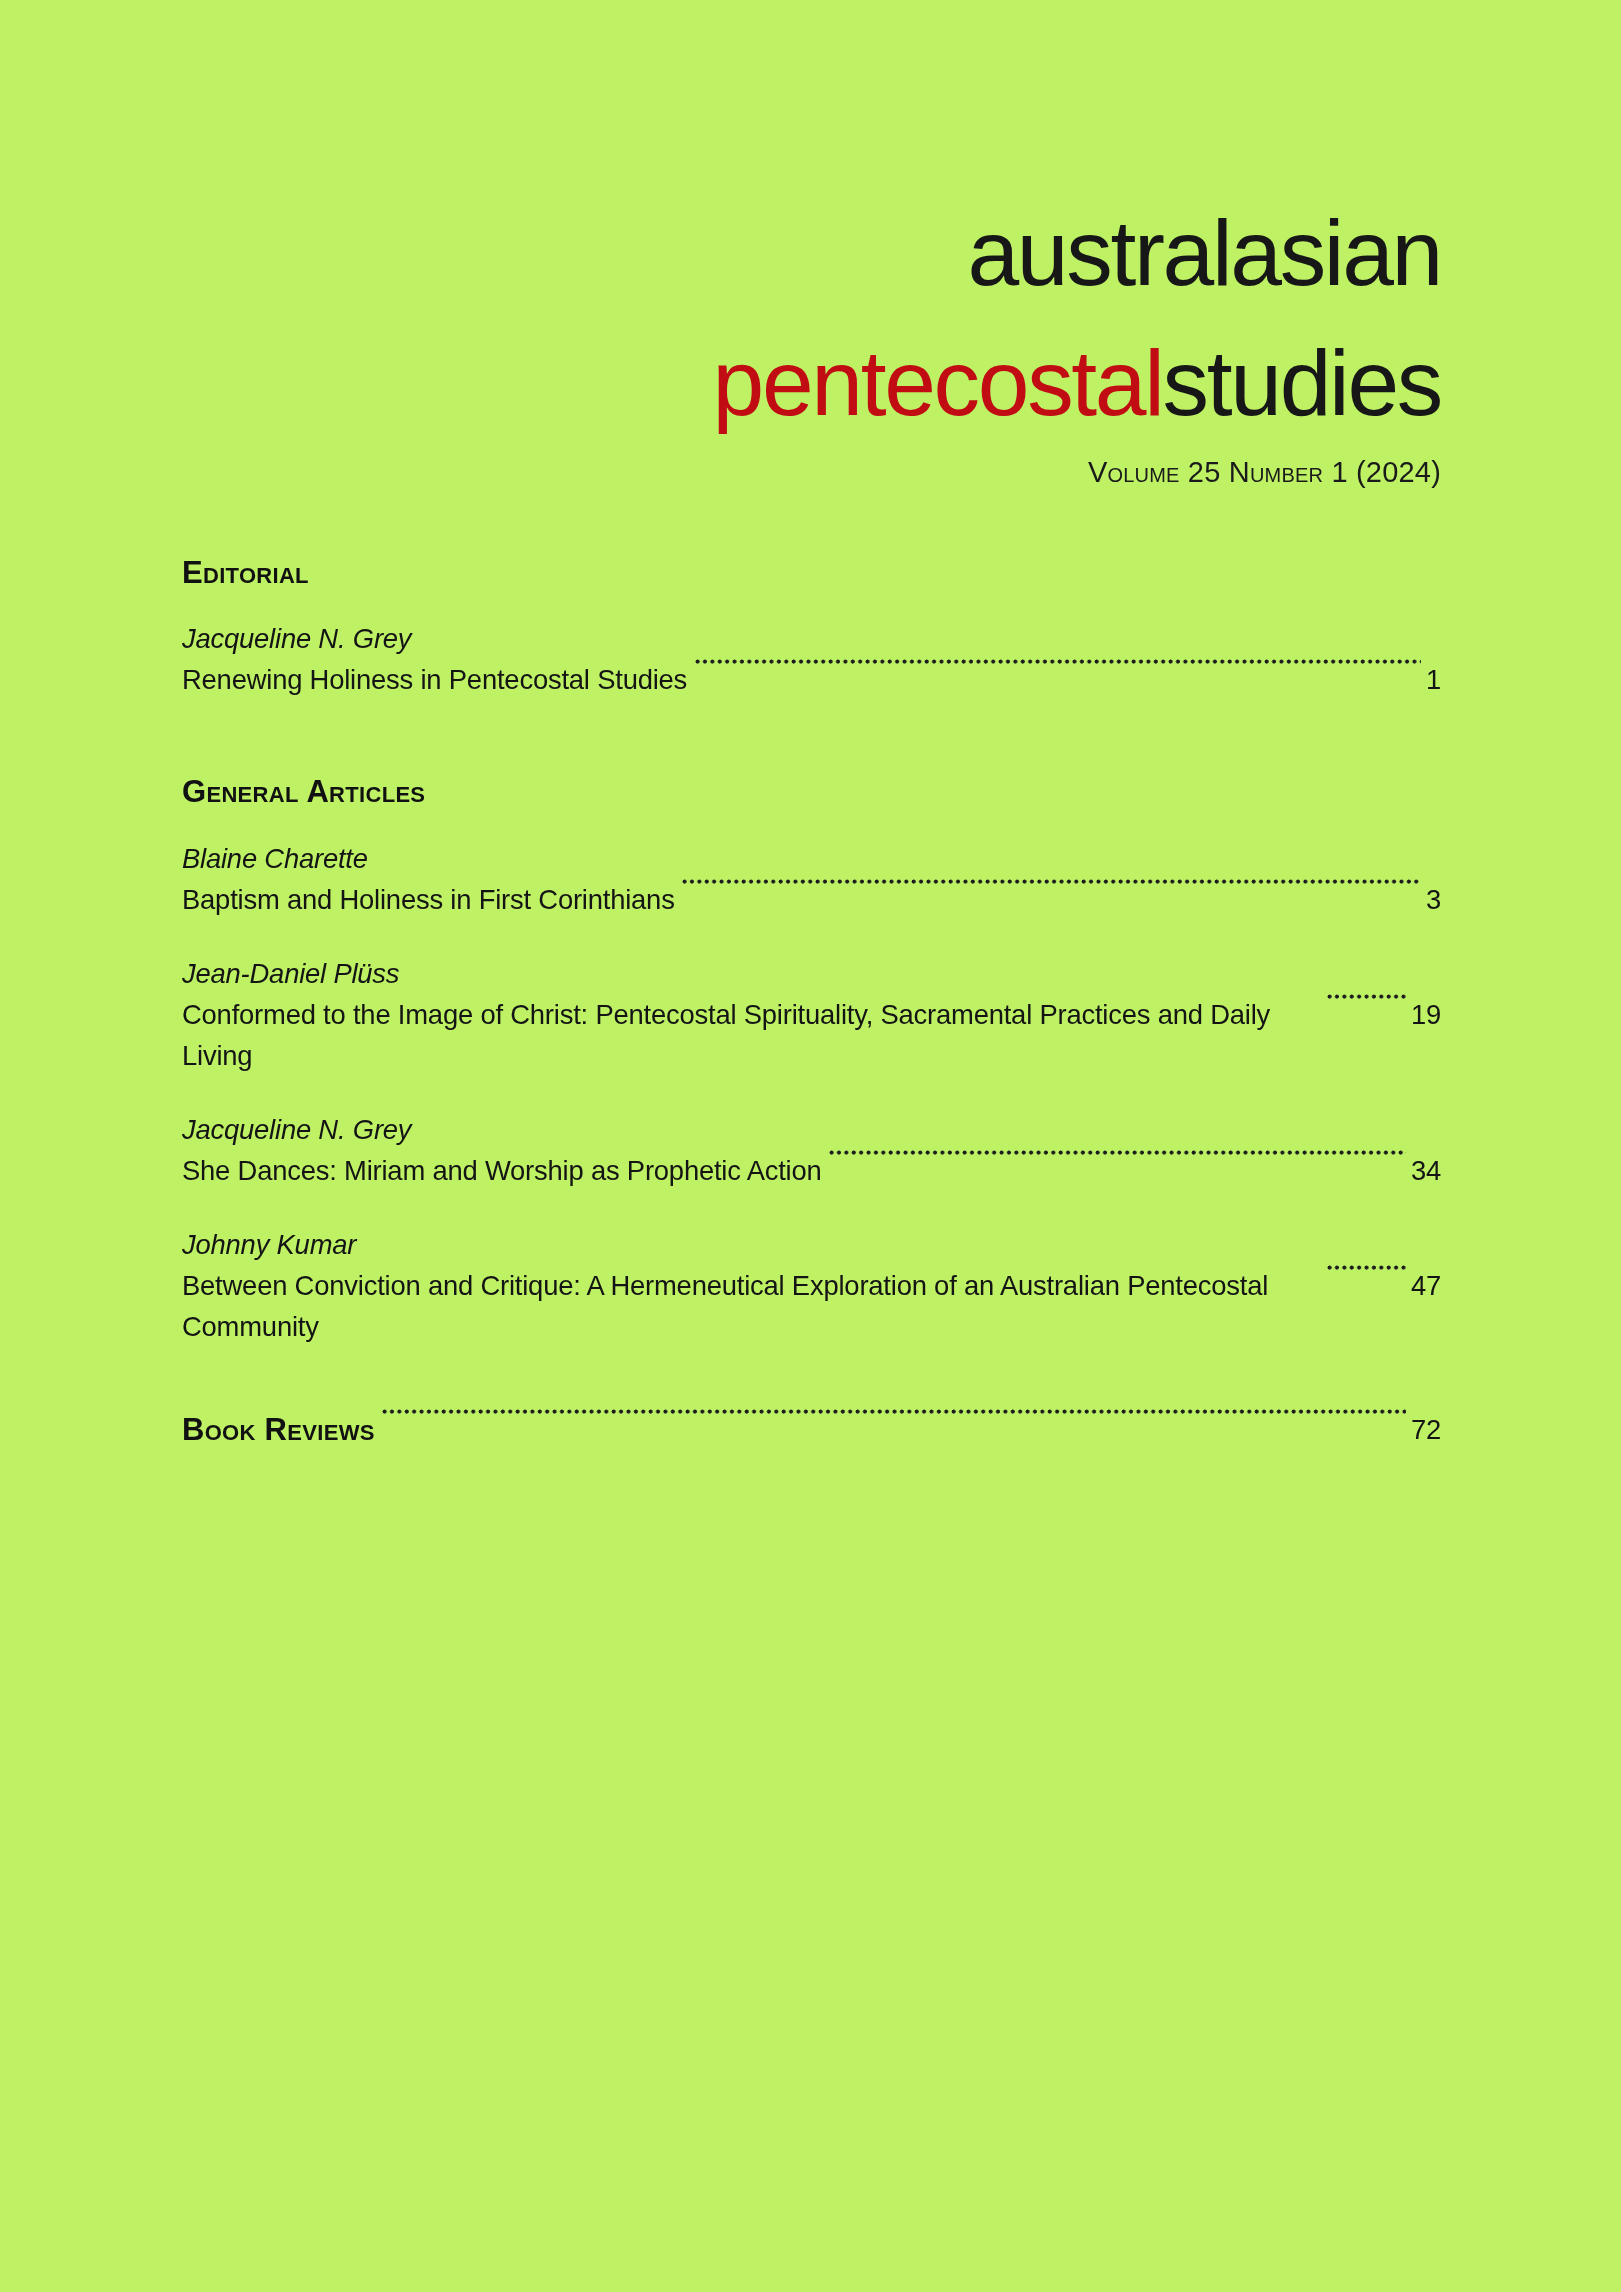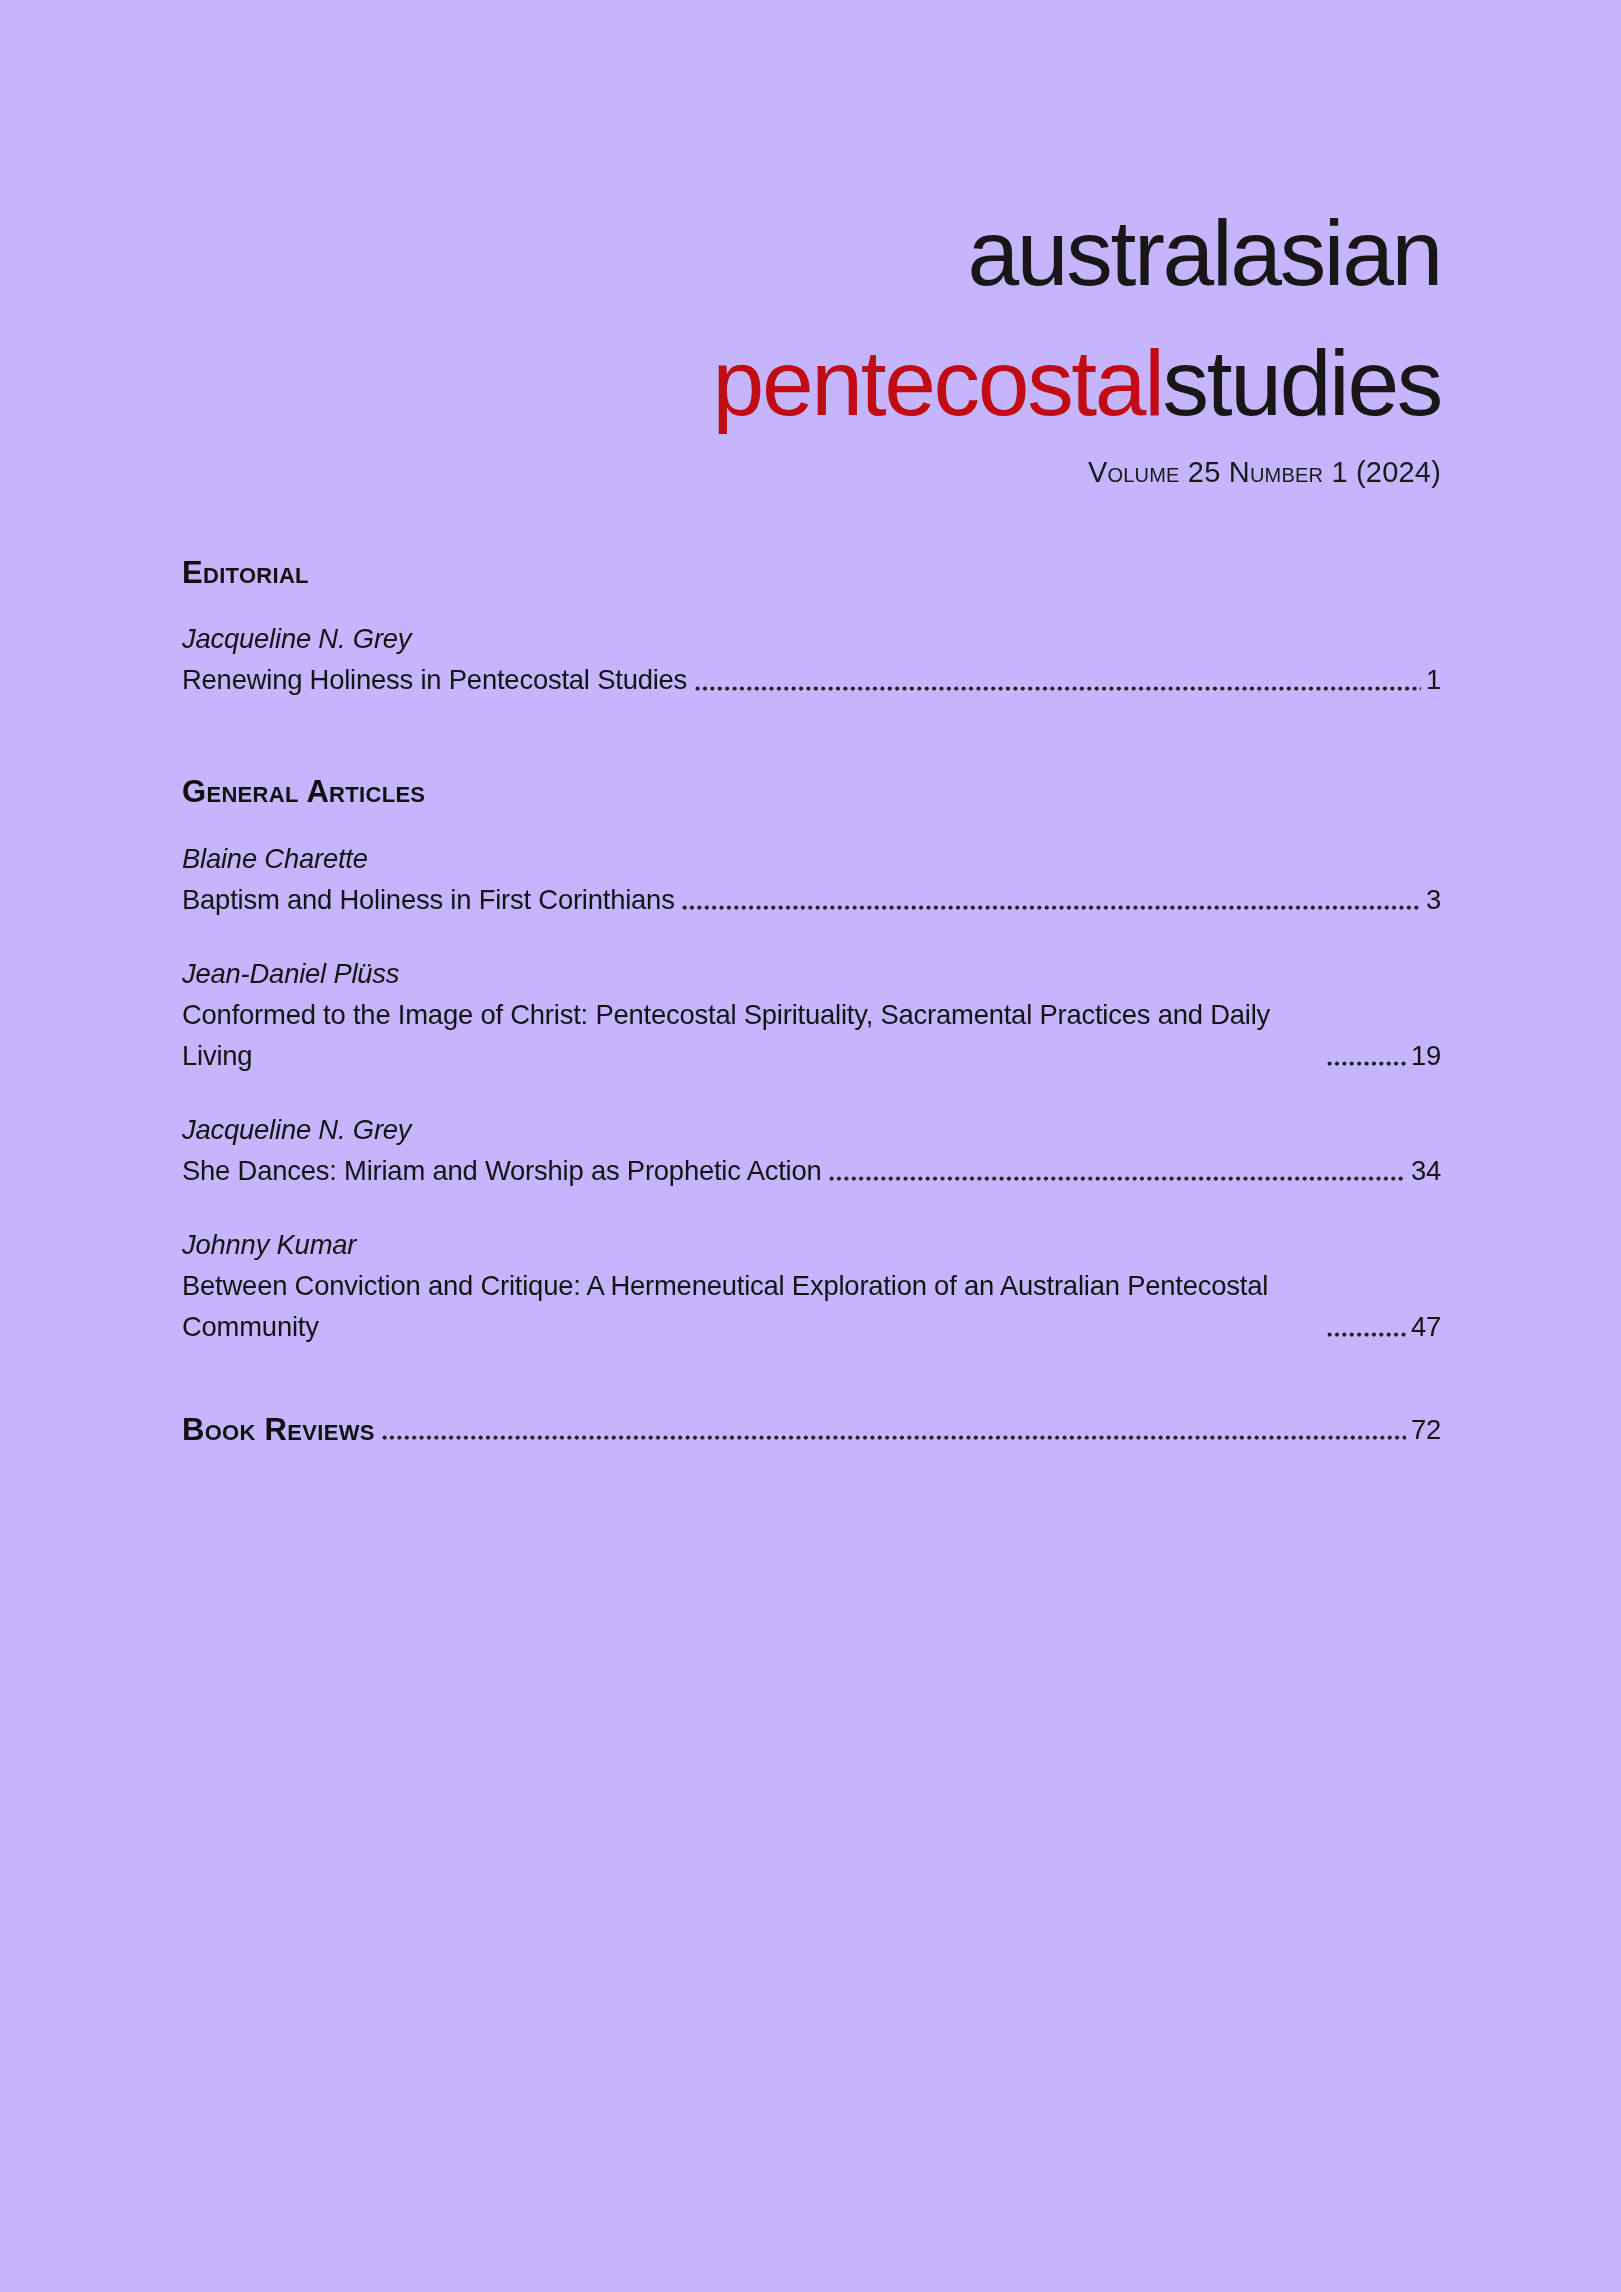--- a/index.html
+++ b/index.html
@@ -7,21 +7,21 @@
     padding: 0;
     background: #ffffff;
   }
   .page {
     position: relative;
     width: 1621px;
     height: 2293px;
     margin: 0 auto;
     box-sizing: border-box;
     padding: 188px 180px 4px 182px;
-    background: #c4b5fd;
+    background: #bef264;
     font-family: "Liberation Sans", sans-serif;
     color: #141414;
     overflow: hidden;
   }
 
   
   .masthead { text-align: right; }
   .title-line {
     font-size: 93px;
     line-height: 1.4;
@@ -60,21 +60,20 @@
 
   .author {
     font-style: italic;
     font-size: 27.4px;
     line-height: 41px;
     letter-spacing: -0.2px;
   }
 
   .toc-line {
     display: flex;
-    align-items: flex-end;
     font-size: 27.4px;
     line-height: 41px;
     letter-spacing: -0.2px;
   }
   .toc-title {
     flex: 0 1 auto;
     max-width: 1137px;
   }
   .leader {
     flex: 1 1 23.5px;

